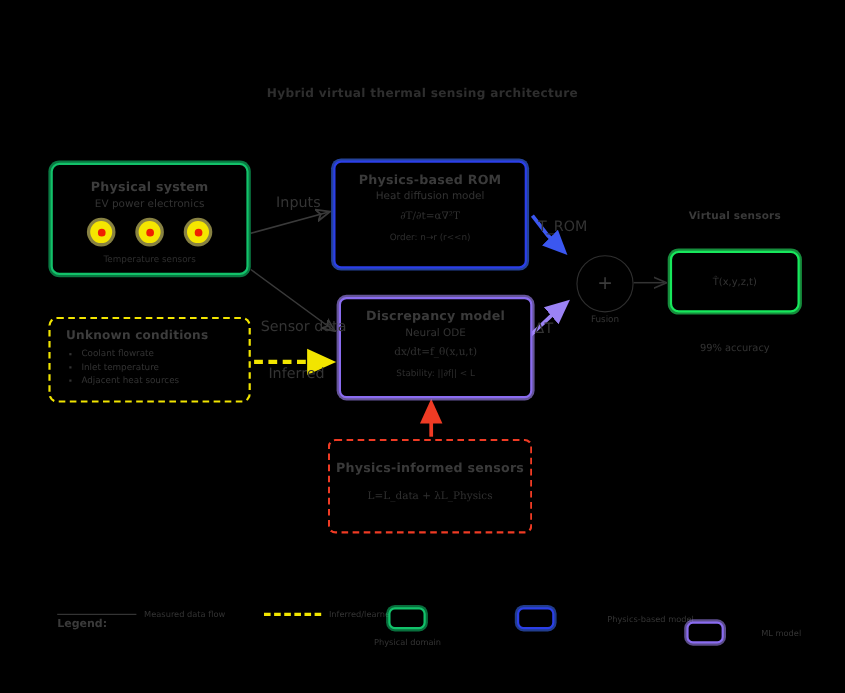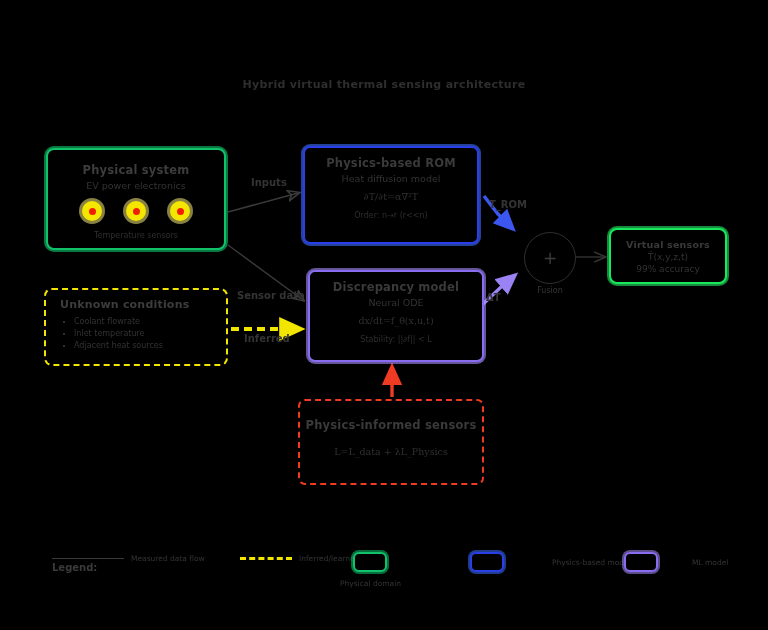--- a/index.html
+++ b/index.html
@@ -145,20 +145,21 @@
   }
   #pinn-training .eq { margin-top: 14px; }
 
   
   #virtual-sensors {
     left: 609px; top: 228px; width: 118px; height: 56px;
     border: 2.4px solid #17e85c;
     border-radius: 8px;
     box-shadow: 0 0 0 2px rgba(40,255,110,0.55);
     justify-content: center;
+    gap: 48px;
   }
   #virtual-sensors .title { font-size: 9.5px; }
   #virtual-sensors .line2, #virtual-sensors .line3 {
     font-size: 9px;
     color: #333333;
     margin-top: 2px;
   }
 
   
   #fusion-node {
@@ -180,24 +181,23 @@
     left: 522px; top: 286px;
     width: 56px;
     text-align: center;
     font-size: 8px;
     color: #353535;
   }
 
   
   .edge-label {
     position: absolute;
-    font-size: 10px;
+    font-size: 13px;
     color: #343434;
     white-space: nowrap;
-    font-weight: bold;
   }
   #label-inputs { left: 251px; top: 177px; }
   #label-sensor-data { left: 237px; top: 290px; }
   #label-inferred { left: 244px; top: 333px; }
   #label-t-rom { left: 489px; top: 199px; text-align: center; }
   #label-delta-t { left: 486px; top: 292px; }
 
   
   #page-title {
     position: absolute;
@@ -234,21 +234,21 @@
     align-items: center;
     gap: 7px;
     font-size: 7.5px;
     color: #343434;
     white-space: nowrap;
   }
   #legend-item-0 { left: 0px; top: 2px; }
   #legend-item-1 { left: 188px; top: 2px; }
   #legend-item-2 { left: 288px; top: 0px; flex-direction: column; }
   #legend-item-3 { left: 418px; top: 0px; gap: 48px; }
-  #legend-item-4 { left: 572px; top: 0px; gap: 34px; }
+  #legend-item-4 { left: 572px; top: 13px; gap: 34px; }
 
   .swatch-line {
     width: 72px; height: 0;
     border-top: 1.6px solid #3a3a3a;
   }
   .swatch-dashed {
     width: 52px; height: 0;
     border-top: 3.4px dashed #f2e500;
   }
   .swatch-box {

